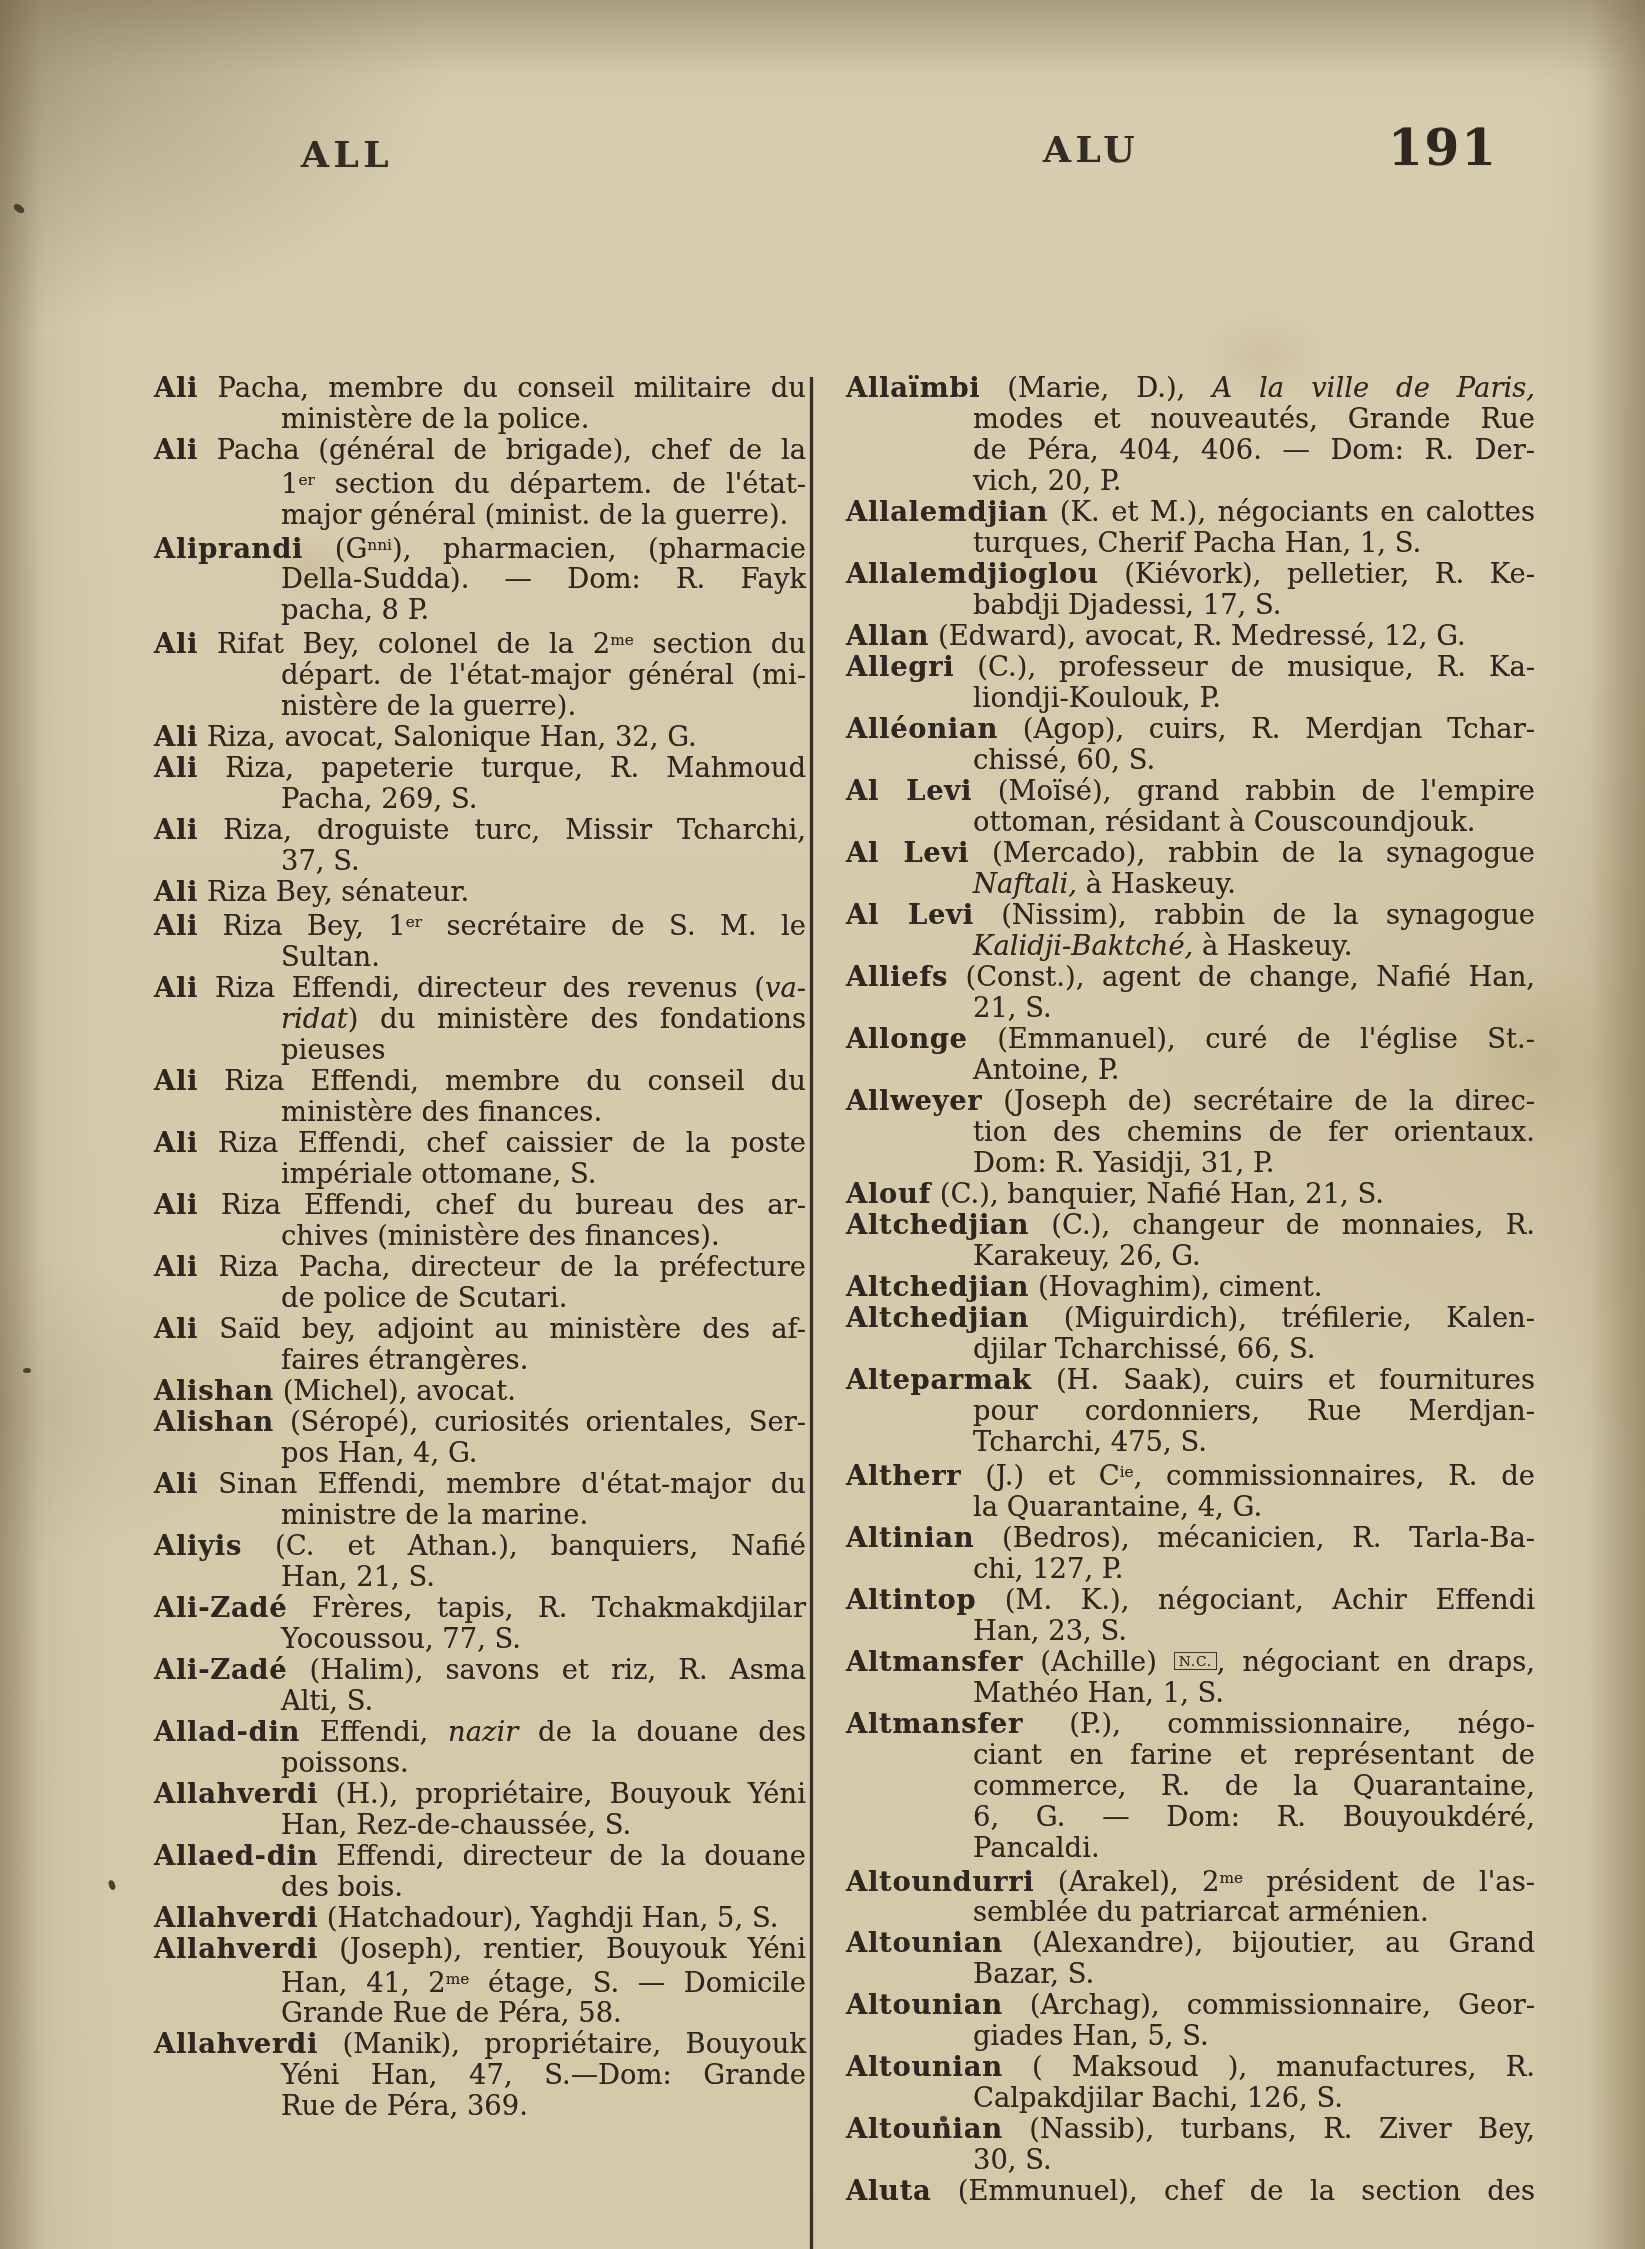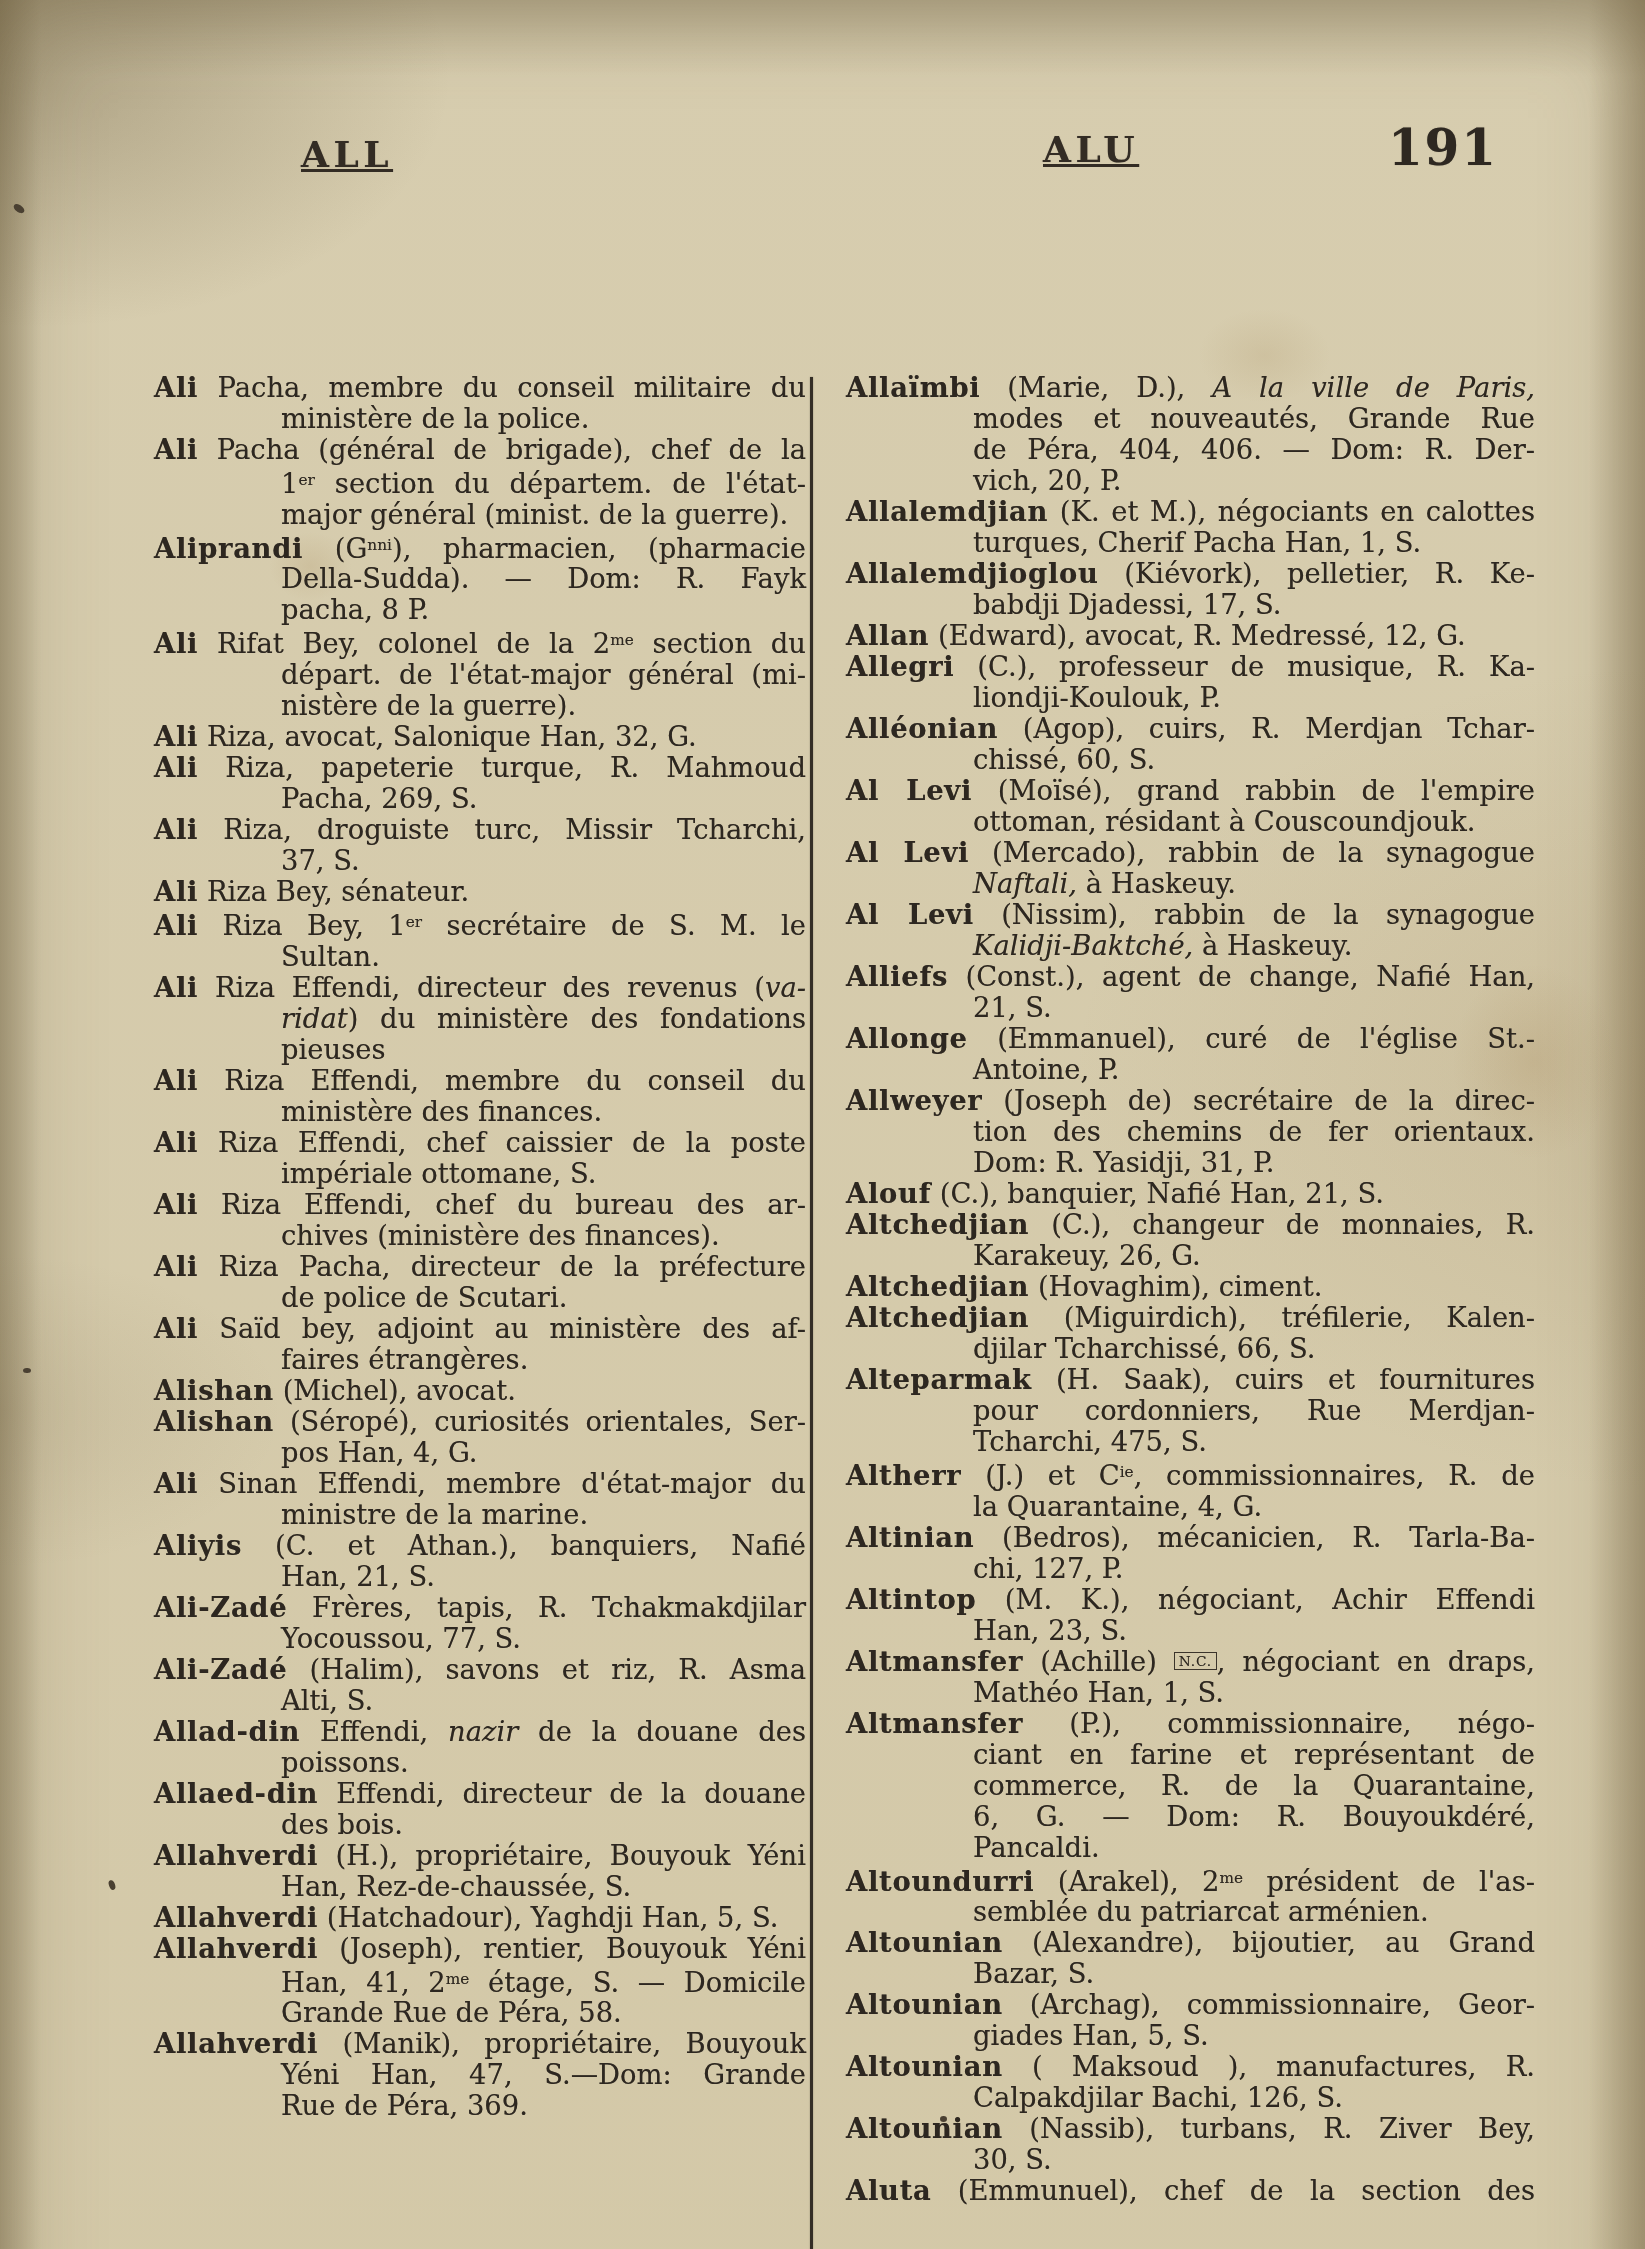--- a/index.html
+++ b/index.html
@@ -14,21 +14,20 @@
       radial-gradient(900px 585px at 72% 104%, rgba(152,126,82,.28), transparent 66%),
       radial-gradient(630px 405px at 30% 106%, rgba(140,116,74,.18), transparent 66%),
       linear-gradient(90deg, rgba(100,85,52,.32) 0, rgba(100,85,52,0) 2.5%, rgba(100,85,52,0) 96.5%, rgba(115,96,60,.38) 100%),
       linear-gradient(0deg, rgba(100,85,52,.18) 0, rgba(100,85,52,0) 3%, rgba(100,85,52,0) 97%, rgba(100,85,52,.22) 100%),
       linear-gradient(#d7cdaf,#d3c8a7);
     box-shadow: inset 0 0 99px rgba(96,80,48,.45);
   }
   .colheader{
     position:absolute;font-size:36px;font-weight:bold;letter-spacing:4.5px;color:#332c24;
     text-shadow:0 0 0.9px rgba(51,44,36,.35);
-    text-decoration:underline;
   }
   .pagenum{
     position:absolute;left:1348px;top:118px;font-size:50px;font-weight:bold;color:#2e2821;
     text-shadow:0 0 0.9px rgba(46,40,33,.4);letter-spacing:1.8px;margin-left:40px;
   }
   .divider{position:absolute;left:810px;top:377px;width:2.7px;height:1935px;background:#342e26;
     box-shadow:0 0 1.3px rgba(52,46,38,.6);}
   .column{position:absolute;top:372px;font-size:27.4px;}
   .col-left{left:154px;width:652px;}
   .col-right{left:846px;width:689px;}
@@ -157,26 +156,26 @@
       </div>
       <div class="entry">
         <div class="line first j"><span class="b">Ali-Zadé</span><span> (Halim), savons et riz, R. Asma</span></div>
         <div class="line cont"><span>Alti, S.</span></div>
       </div>
       <div class="entry">
         <div class="line first j"><span class="b">Allad-din</span><span> Effendi, </span><span class="i">nazir</span><span> de la douane des</span></div>
         <div class="line cont"><span>poissons.</span></div>
       </div>
       <div class="entry">
+        <div class="line first j"><span class="b">Allahverdi</span><span> (H.), propriétaire, Bouyouk Yéni</span></div>
+        <div class="line cont"><span>Han, Rez-de-chaussée, S.</span></div>
+      </div>
+      <div class="entry">
         <div class="line first j"><span class="b">Allaed-din</span><span> Effendi, directeur de la douane</span></div>
         <div class="line cont"><span>des bois.</span></div>
-      </div>
-      <div class="entry">
-        <div class="line first j"><span class="b">Allahverdi</span><span> (H.), propriétaire, Bouyouk Yéni</span></div>
-        <div class="line cont"><span>Han, Rez-de-chaussée, S.</span></div>
       </div>
       <div class="entry">
         <div class="line first"><span class="b">Allahverdi</span><span> (Hatchadour), Yaghdji Han, 5, S.</span></div>
       </div>
       <div class="entry">
         <div class="line first j"><span class="b">Allahverdi</span><span> (Joseph), rentier, Bouyouk Yéni</span></div>
         <div class="line cont j"><span>Han, 41, 2</span><span class="sup">me</span><span> étage, S. — Domicile</span></div>
         <div class="line cont"><span>Grande Rue de Péra, 58.</span></div>
       </div>
       <div class="entry">

